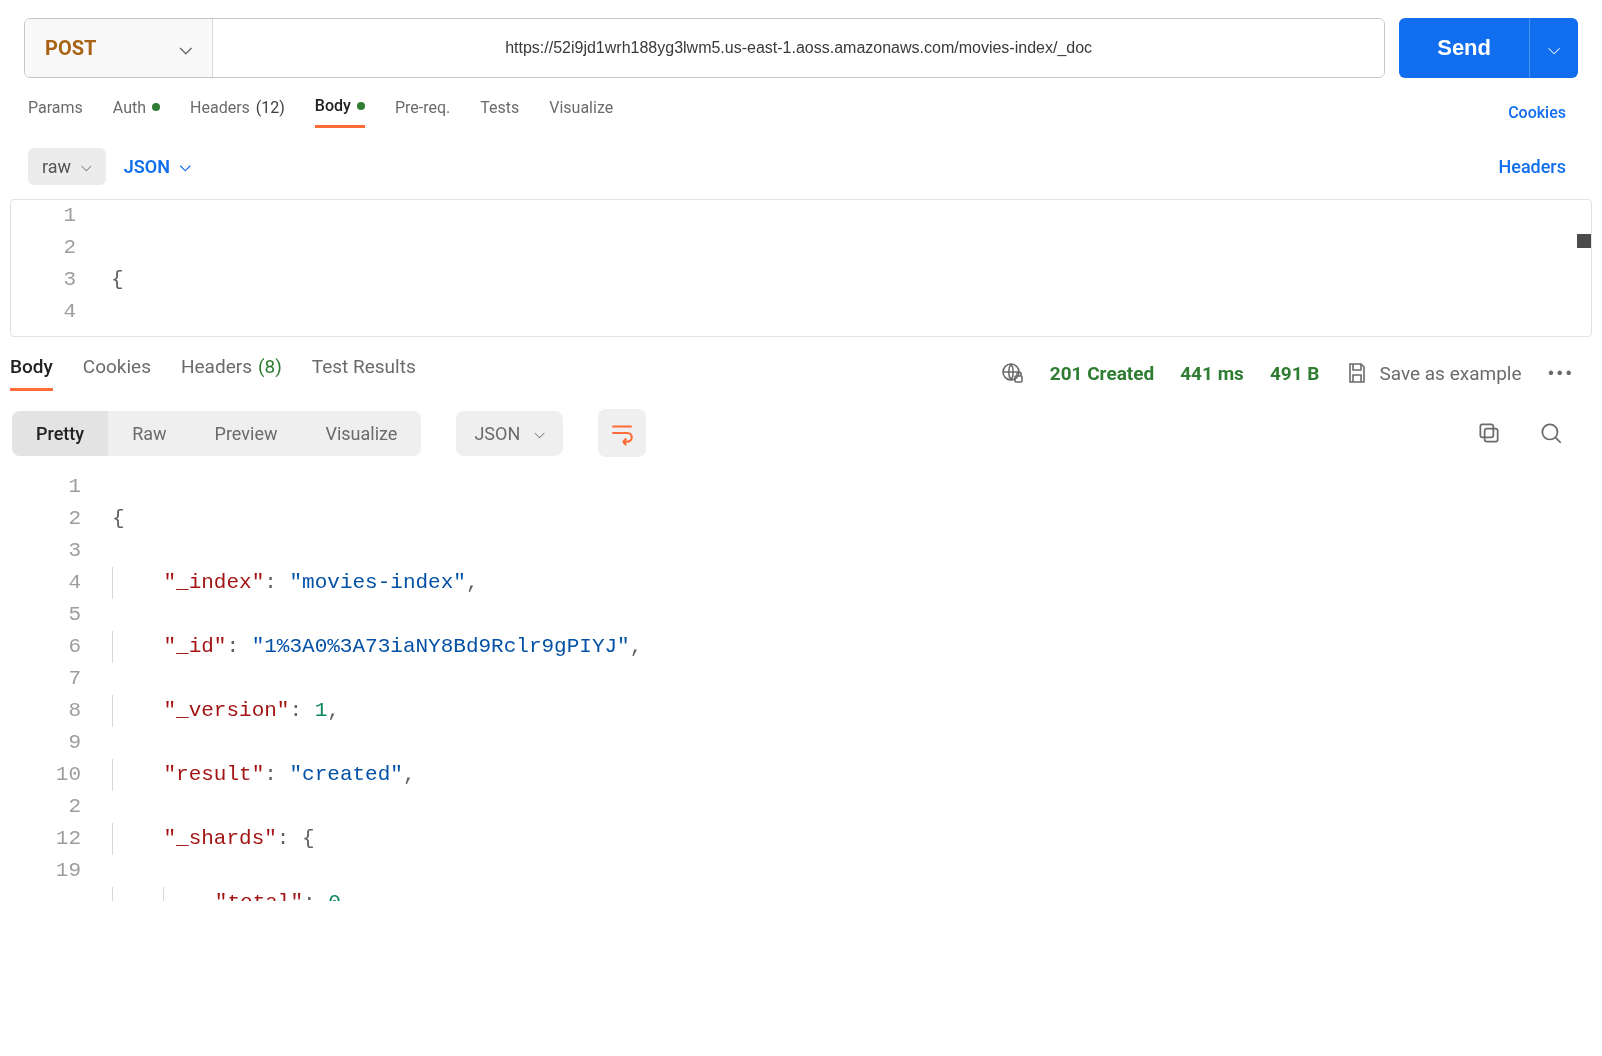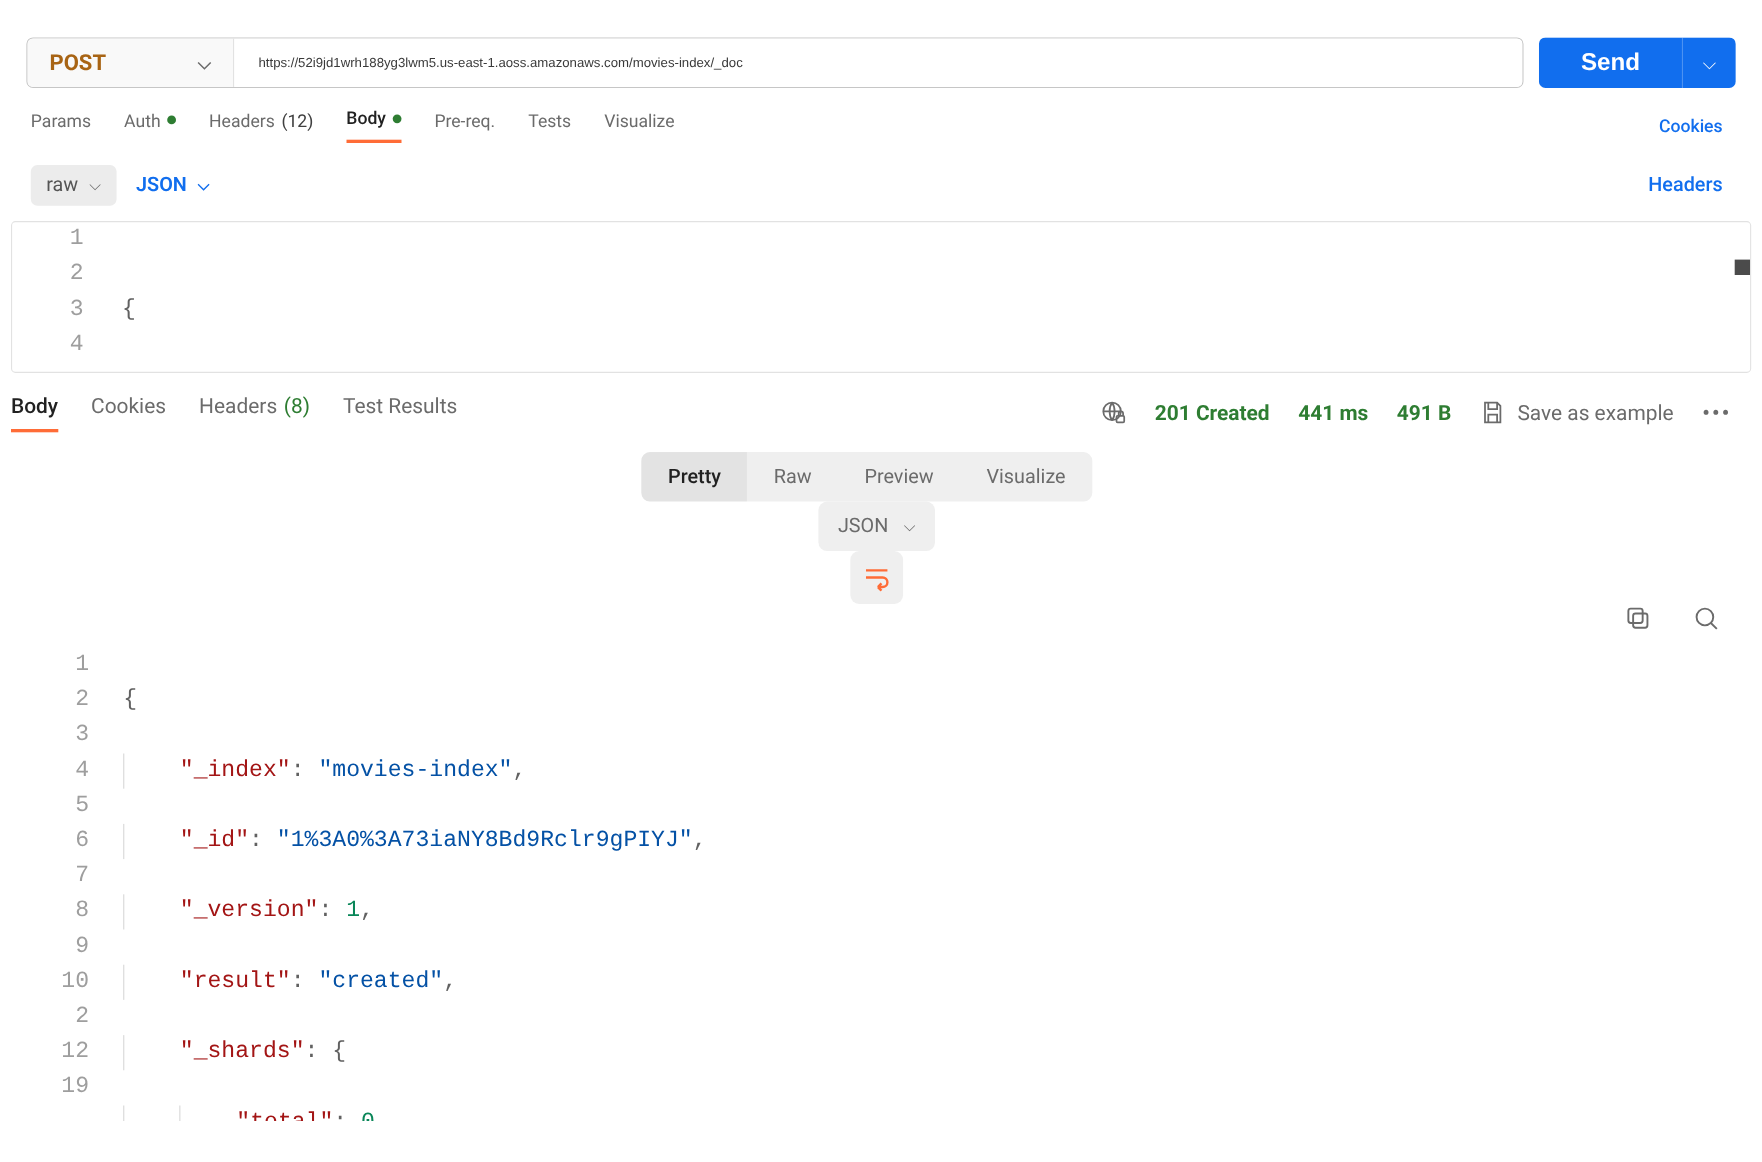--- a/index.html
+++ b/index.html
@@ -13,21 +13,20 @@
     overflow: hidden;
     position: relative;
   }
 
   
   .request-bar {
     display: flex;
     align-items: stretch;
     padding: 18px 24px 10px 24px;
     gap: 14px;
-    margin-top: 16px;
   }
   .method-url {
     display: flex;
     flex: 1;
     border: 1px solid #c6c6c6;
     border-radius: 6px;
     overflow: hidden;
     background: #fff;
   }
   .method-select {
@@ -42,23 +41,24 @@
     font-size: 20px;
     background: #f9f9f9;
     cursor: pointer;
   }
   .method-select .chev { color:#6b6b6b; font-size:16px; }
   .url-input {
     flex: 1;
     border: none;
     outline: none;
     padding: 0 22px;
-    font-size: 12px;
+    font-size: 16px;
     color: #3a3a3a;
     background: #fff;
+    text-align: center;
   }
   .send-wrap {
     display: flex;
     border-radius: 6px;
     overflow: hidden;
   }
   .send-btn {
     background: #1f6feb;
     background: #0d6efd;
     background: #1769ff;
@@ -67,21 +67,21 @@
     background: #0f6cff;
     background: #1c6fe3;
     background: #0b74ff;
     background: #116eee;
     color: #fff;
     font-size: 22px;
     font-weight: 600;
     padding: 0 38px;
     display:flex; align-items:center;
     border:none; cursor:pointer;
-    height: 46px;
+    height: 60px;
     border-right: 1px solid rgba(255,255,255,0.25);
   }
   .send-drop {
     background: #116eee;
     width: 48px;
     display:flex; align-items:center; justify-content:center;
     color:#fff; cursor:pointer;
   }
 
   
@@ -164,23 +164,23 @@
   .resp-tabs { display:flex; gap:30px; }
   .resp-tab { padding-bottom:10px; cursor:pointer; display:flex; gap:6px; }
   .resp-tab.active { color:#212121; font-weight:500; border-bottom:3px solid #ff6c37; }
   .resp-meta { margin-left:auto; display:flex; align-items:center; gap:26px; color:#6b6b6b; font-size:19px;}
   .resp-meta .ok { color:#2e7d32;font-weight:bold; }
   .save-ex { display:flex; align-items:center; gap:10px; cursor:pointer; }
   .mini-icn { width:24px; height:24px; stroke:#6b6b6b; fill:none; stroke-width:1.6; }
 
   
   .resp-toolbar {
-    display:flex; align-items:center; gap:0;
+    display:flex; align-items:center; gap:17px;
     padding: 18px 38px 14px 12px;
-    font-size:18px; color:#6b6b6b;flex-direction:column;
+    font-size:18px; color:#6b6b6b;
   }
   .seg { background:#efefef; border-radius:8px; display:flex; overflow:hidden; }
   .seg .seg-btn { padding:12px 24px; cursor:pointer; }
   .seg .seg-btn.active { background:#e3e3e3; color:#212121; font-weight:500; }
   .json-drop {
     margin-left:18px; background:#efefef; border-radius:8px;
     padding:12px 18px; display:flex; align-items:center; gap:14px; cursor:pointer;
   }
   .wrap-icn-box {
     margin-left:18px; background:#efefef; border-radius:8px;

